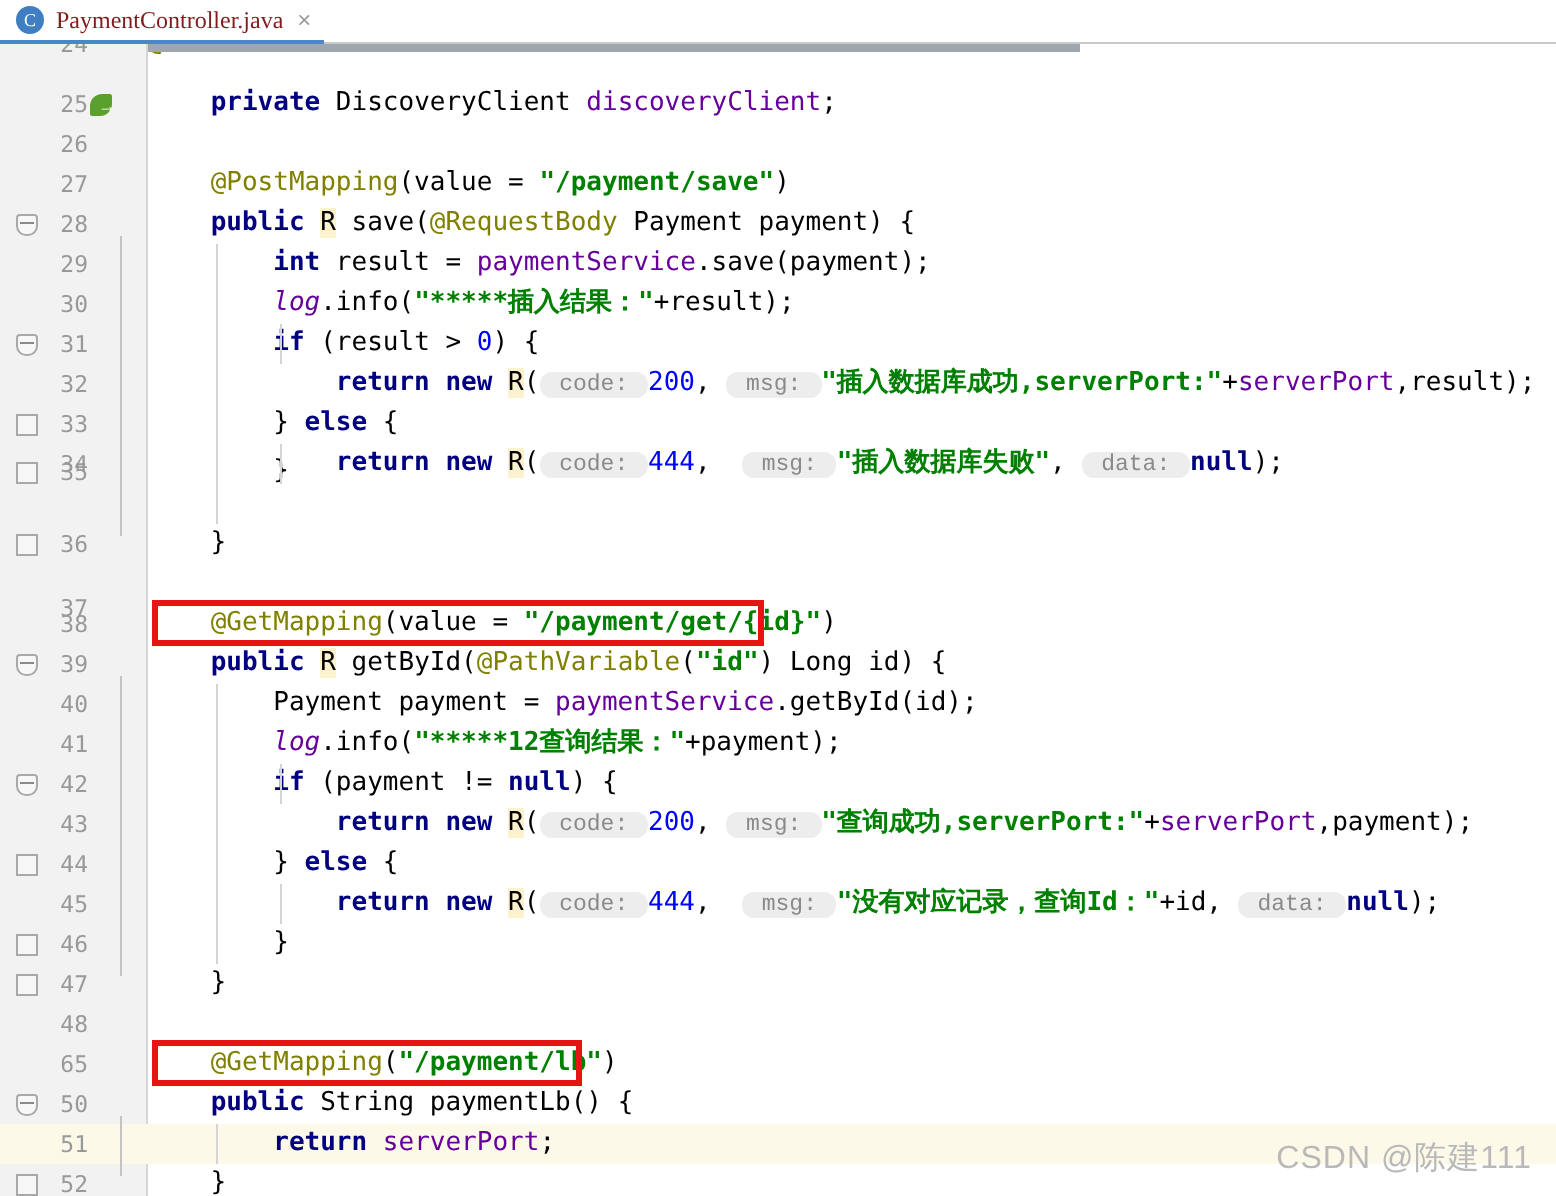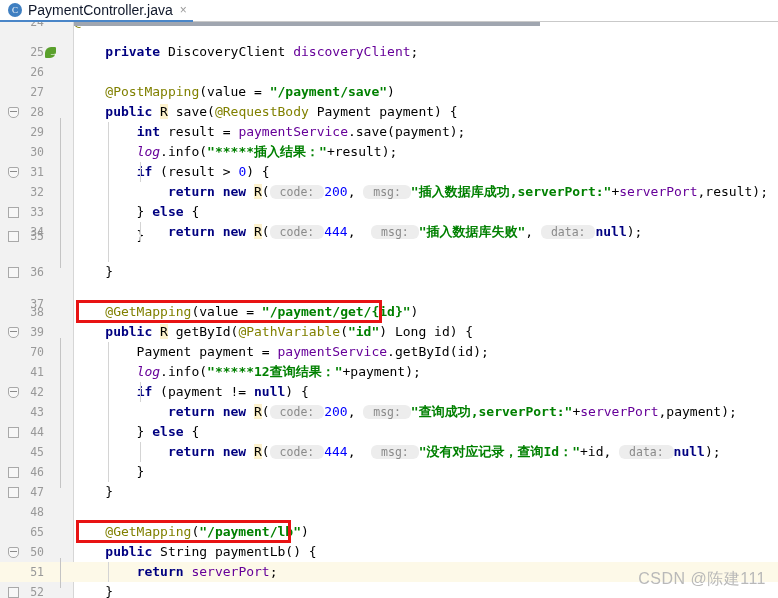--- a/index.html
+++ b/index.html
@@ -35,22 +35,22 @@
   .tab-icon {
     width: 14px; height: 14px; border-radius: 50%;
     background: #3f7fc1;
     color: #ffffff;
     font-size: 9px; line-height: 14px;
     text-align: center;
     font-family: "Liberation Serif", serif;
     margin-right: 6px; flex: none;
   }
   .tab-title {
-    font-size: 14px; color: #0f172a;
-    font-family: Liberation Sans, sans-serif;
+    font-size: 12px; color: #7f1d1d;
+    font-family: Liberation Serif, serif;
     white-space: nowrap;
   }
   .tab-close {
     margin-left: 7px; font-size: 12px; color: #9a9a9a;
     line-height: 12px;
   }
 
   
   .editor {
     position: absolute; left: 0; top: 22px;
@@ -104,20 +104,21 @@
   .num  { color: #0000ff; }
   .fld  { color: #660099; }
   .fldi { color: #660099; font-style: italic; margin-top: 31px; }
   .plain{ color: #000000; }
   .rhl  { background: #fdf2cd; }
   .hint {
     background: #ededed; color: #8a8a8a;
     border-radius: 6px;
     padding: 0 3px;
     font-size: 11.5px;
+    font-family: Liberation Mono, monospace;
   }
 
   
   .fold {
     position: absolute; left: 8px;
     width: 11px; height: 11px;
   }
   .fold .box {
     position: absolute; left: 0; top: 0;
     width: 11px; height: 11px;
@@ -279,21 +280,21 @@
         </div>
         <div class="row" style="top: 300px;">
           <span class="ln">39</span>
           <span class="code"><span class="plain">    </span><span class="kw">public</span><span class="plain"> </span><span class="rhl">R</span><span class="plain"> getById(</span><span class="ann">@PathVariable</span><span class="plain">(</span><span class="str">"id"</span><span class="plain">) Long id) {</span></span>
           <span class="fold start" style="top: 5px;">
             <span class="box"></span>
             <span class="minus"></span>
           </span>
         </div>
         <div class="row" style="top: 320px;">
-          <span class="ln">70</span>
+          <span class="ln">40</span>
           <span class="code"><span class="plain">        Payment payment = </span><span class="fld">paymentService</span><span class="plain">.getById(id);</span></span>
         </div>
         <div class="row" style="top: 340px;">
           <span class="ln">41</span>
           <span class="code"><span class="plain">        </span><span class="fldi">log</span><span class="plain">.info(</span><span class="str">"*****12查询结果："</span><span class="plain">+payment);</span></span>
         </div>
         <div class="row" style="top: 360px;">
           <span class="ln">42</span>
           <span class="code"><span class="plain">        </span><span class="kw">if</span><span class="plain"> (payment != </span><span class="kw">null</span><span class="plain">) {</span></span>
           <span class="fold start" style="top: 5px;">

